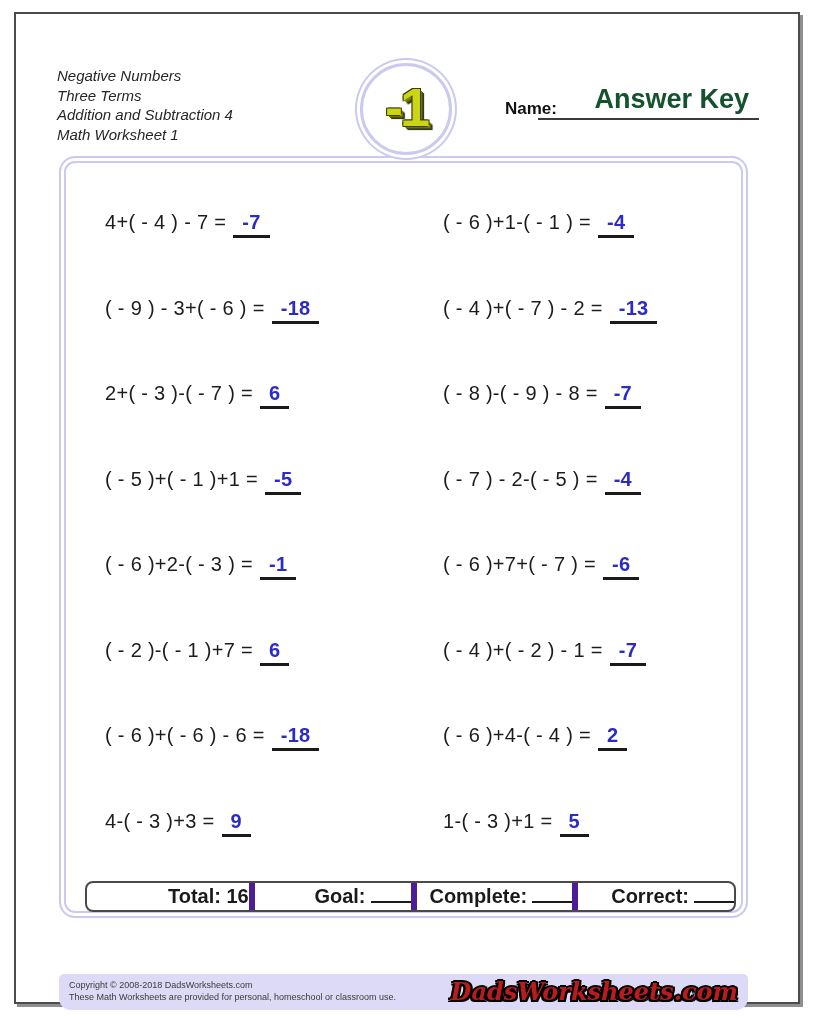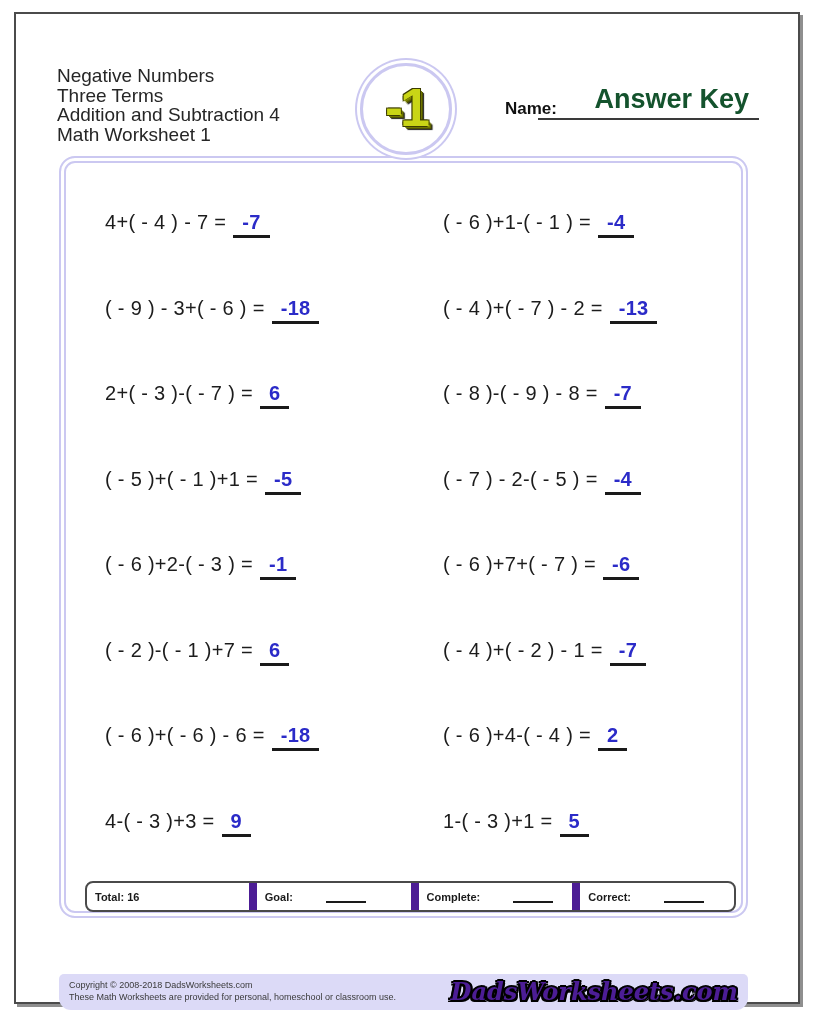--- a/index.html
+++ b/index.html
@@ -13,21 +13,21 @@
   }
   .page {
     position: absolute; left: 14px; top: 12px;
     width: 786px; height: 992px;
     background: #ffffff;
     border: 2px solid #4b4b4b;
     box-shadow: 3px 3px 0 #8f8f8f;
   }
   .header-block {
     position: absolute; left: 41px; top: 52px;
-    font-size: 19px; line-height: 19.5px; color: #262626;
+    font-size: 15px; line-height: 19.5px; color: #262626; font-style: italic;
   }
   .badge {
     position: absolute; left: 344px; top: 49px;
     width: 92px; height: 92px;
     background: #fff;
     border: 3px solid #cbc8f1;
     border-radius: 50%;
     box-shadow: 0 0 0 3px #ffffff, 0 0 0 5px #cbc8f1;
     display: flex; align-items: center; justify-content: center;
     z-index: 3;
@@ -84,44 +84,44 @@
     width: 651px; height: 31px;
     border: 2px solid #4a4a4a;
     border-radius: 8px;
     display: grid;
     grid-template-columns: repeat(4, 1fr);
     align-items: center;
     background: #fff;
     z-index: 2;
   }
   .score-cell {
-    text-align: center; font-size: 11px; font-weight: bold; color: #1a1a1a;
-    height: 100%; display: flex; align-items: center; justify-content: flex-start; padding-left: 8px;
+    text-align: center; font-size: 20px; font-weight: bold; color: #1a1a1a;
+    height: 100%; display: flex; align-items: center; justify-content: flex-end;
   }
-  .score-cell + .score-cell { border-left: 8px solid #4c1d95; gap: 28px; }
+  .score-cell + .score-cell { border-left: 6px solid #4c1d95; }
   .blank {
     display: inline-block; width: 40px; height: 13px;
     border-bottom: 2px solid #1a1a1a; margin-left: 5px;
   }
   .footer-band {
     position: absolute; left: 43px; top: 960px;
     width: 689px; height: 36px;
     background: #dcdaf7;
     border-radius: 5px 5px 12px 12px;
   }
   .copyright {
     position: absolute; left: 10px; top: 5px;
     font-size: 9px; line-height: 12px; color: #3a3a3a;
   }
   .logo {
     position: absolute; right: 10px; top: 3px;
     font-family: "DejaVu Serif", serif;
     font-style: italic; font-weight: bold;
     font-size: 24px; letter-spacing: 0px;
-    color: #4c1d95;
+    color: #b91c1c;
     text-shadow:
       -2px -1px 0 #000, 2px -1px 0 #000, -2px 2px 0 #000, 2px 2px 0 #000,
       0 -2px 0 #000, 0 2px 0 #000, -2px 0 0 #000, 2px 0 0 #000;
   }
 </style>
 </head>
 <body>
 
 <div class="page">
 

